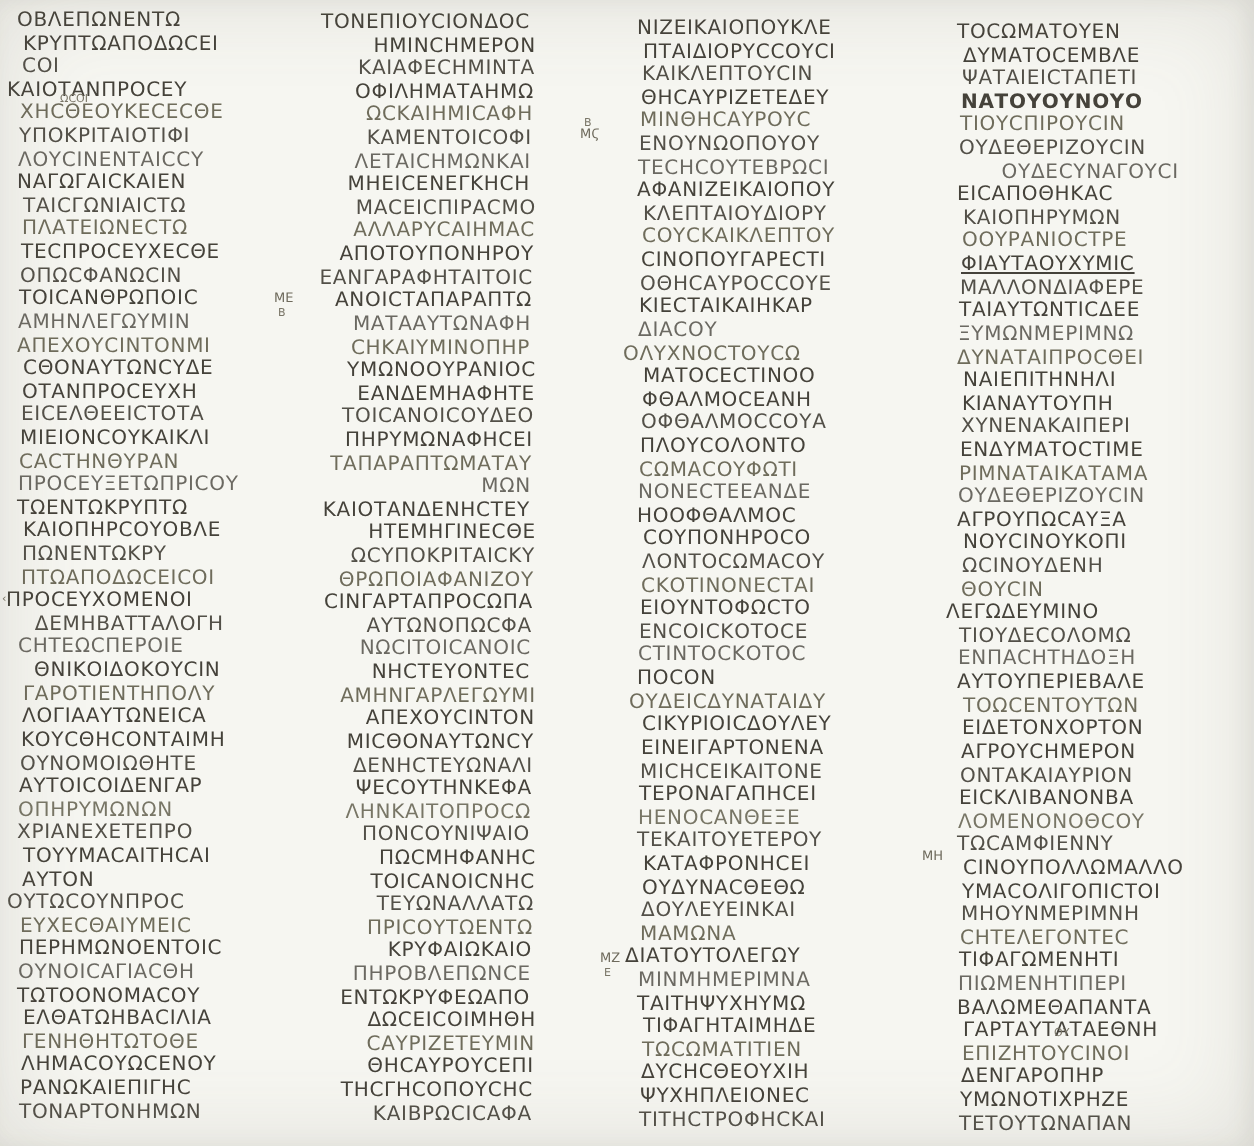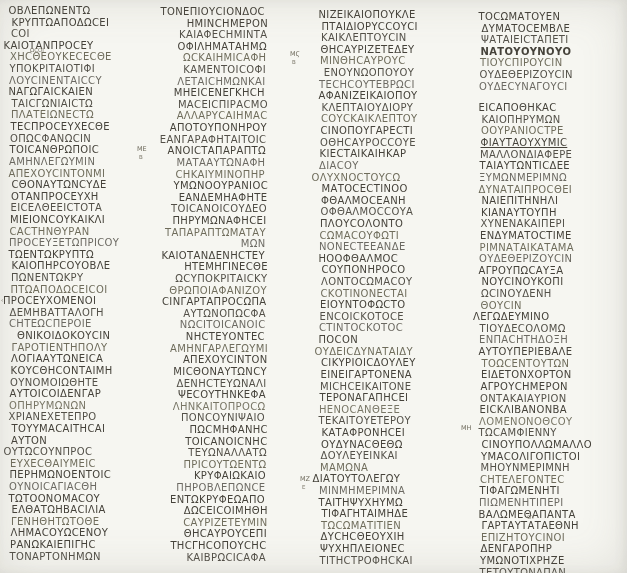--- a/index.html
+++ b/index.html
@@ -42,21 +42,21 @@
       <div class="line" style="transform: translateX(1px);">ΟΤΑΝΠΡΟϹΕΥΧΗ</div>
       <div class="line" style="transform: translateX(0.5px);">ΕΙϹΕΛΘΕΕΙϹΤΟΤΑ</div>
       <div class="line" style="transform: translateX(0px);">ΜΙΕΙΟΝϹΟΥΚΑΙΚΛΙ</div>
       <div class="line" style="transform: translateX(-0.5px);">ϹΑϹΤΗΝΘΥΡΑΝ</div>
       <div class="line" style="transform: translateX(-1px);">ΠΡΟϹΕΥΞΕΤΩΠΡΙϹΟΥ</div>
       <div class="line" style="transform: translateX(-1.5px);">ΤΩΕΝΤΩΚΡΥΠΤΩ</div>
       <div class="line" style="transform: translateX(1.5px);">ΚΑΙΟΠΗΡϹΟΥΟΒΛΕ</div>
       <div class="line" style="transform: translateX(1px);">ΠΩΝΕΝΤΩΚΡΥ</div>
       <div class="line" style="transform: translateX(0.5px);">ΠΤΩΑΠΟΔΩϹΕΙϹΟΙ</div>
       <div class="line outdent" style="transform: translateX(0px);">ΠΡΟϹΕΥΧΟΜΕΝΟΙ</div>
-      <div class="line" style="transform: translateX(-0.5px);">ΔΕΜΗΒΑΤΤΑΛΟΓΗ</div>
+      <div class="line" style="transform: translateX(-0.5px); text-align: center;">ΔΕΜΗΒΑΤΤΑΛΟΓΗ</div>
       <div class="line" style="transform: translateX(-1px);">ϹΗΤΕΩϹΠΕΡΟΙΕ</div>
       <div class="line" style="transform: translateX(-1.5px); text-align: center;">ΘΝΙΚΟΙΔΟΚΟΥϹΙΝ</div>
       <div class="line" style="transform: translateX(1.5px);">ΓΑΡΟΤΙΕΝΤΗΠΟΛΥ</div>
       <div class="line" style="transform: translateX(1px);">ΛΟΓΙΑΑΥΤΩΝΕΙϹΑ</div>
       <div class="line" style="transform: translateX(0.5px);">ΚΟΥϹΘΗϹΟΝΤΑΙΜΗ</div>
       <div class="line" style="transform: translateX(0px);">ΟΥΝΟΜΟΙΩΘΗΤΕ</div>
       <div class="line" style="transform: translateX(-0.5px);">ΑΥΤΟΙϹΟΙΔΕΝΓΑΡ</div>
       <div class="line" style="transform: translateX(-1px);">ΟΠΗΡΥΜΩΝΩΝ</div>
       <div class="line" style="transform: translateX(-1.5px);">ΧΡΙΑΝΕΧΕΤΕΠΡΟ</div>
       <div class="line" style="transform: translateX(1.5px);">ΤΟΥΥΜΑϹΑΙΤΗϹΑΙ</div>
@@ -121,21 +121,21 @@
       <div class="line" style="transform: translateX(0.5px);">ΘΗϹΑΥΡΟΥϹΕΠΙ</div>
       <div class="line" style="transform: translateX(0px);">ΤΗϹΓΗϹΟΠΟΥϹΗϹ</div>
       <div class="line" style="transform: translateX(-0.5px);">ΚΑΙΒΡΩϹΙϹΑΦΑ</div>
     </div>
   <div class="col" style="left:320px;top:9px;">
       <div class="line" style="transform: translateX(-1.5px);">ΝΙΖΕΙΚΑΙΟΠΟΥΚΛΕ</div>
       <div class="line" style="transform: translateX(1.5px);">ΠΤΑΙΔΙΟΡΥϹϹΟΥϹΙ</div>
       <div class="line" style="transform: translateX(1px);">ΚΑΙΚΛΕΠΤΟΥϹΙΝ</div>
       <div class="line" style="transform: translateX(0.5px);">ΘΗϹΑΥΡΙΖΕΤΕΔΕΥ</div>
       <div class="line" style="transform: translateX(0px);">ΜΙΝΘΗϹΑΥΡΟΥϹ</div>
-      <div class="line" style="transform: translateX(-0.5px); text-align: center;">ΕΝΟΥΝΩΟΠΟΥΟΥ</div>
+      <div class="line" style="transform: translateX(-0.5px);">ΕΝΟΥΝΩΟΠΟΥΟΥ</div>
       <div class="line" style="transform: translateX(-1px);">ΤΕϹΗϹΟΥΤΕΒΡΩϹΙ</div>
       <div class="line" style="transform: translateX(-1.5px);">ΑΦΑΝΙΖΕΙΚΑΙΟΠΟΥ</div>
       <div class="line" style="transform: translateX(1.5px);">ΚΛΕΠΤΑΙΟΥΔΙΟΡΥ</div>
       <div class="line" style="transform: translateX(1px);">ϹΟΥϹΚΑΙΚΛΕΠΤΟΥ</div>
       <div class="line" style="transform: translateX(0.5px);">ϹΙΝΟΠΟΥΓΑΡΕϹΤΙ</div>
       <div class="line" style="transform: translateX(0px);">ΟΘΗϹΑΥΡΟϹϹΟΥΕ</div>
       <div class="line" style="transform: translateX(-0.5px);">ΚΙΕϹΤΑΙΚΑΙΗΚΑΡ</div>
       <div class="line" style="transform: translateX(-1px);">ΔΙΑϹΟΥ</div>
       <div class="line outdent" style="transform: translateX(-1.5px);">ΟΛΥΧΝΟϹΤΟΥϹΩ</div>
       <div class="line" style="transform: translateX(1.5px);">ΜΑΤΟϹΕϹΤΙΝΟΟ</div>
@@ -172,22 +172,22 @@
       <div class="line" style="transform: translateX(0px);">ΨΥΧΗΠΛΕΙΟΝΕϹ</div>
       <div class="line" style="transform: translateX(-0.5px);">ΤΙΤΗϹΤΡΟΦΗϹΚΑΙ</div>
     </div>
   <div class="col" style="left:480px;top:11px;">
       <div class="line" style="transform: translateX(-1.5px);">ΤΟϹΩΜΑΤΟΥΕΝ</div>
       <div class="line" style="transform: translateX(1.5px);">ΔΥΜΑΤΟϹΕΜΒΛΕ</div>
       <div class="line" style="transform: translateX(1px);">ΨΑΤΑΙΕΙϹΤΑΠΕΤΙ</div>
       <div class="line" style="transform: translateX(0.5px); font-weight: bold;">ΝΑΤΟΥΟΥΝΟΥΟ</div>
       <div class="line" style="transform: translateX(0px);">ΤΙΟΥϹΠΙΡΟΥϹΙΝ</div>
       <div class="line" style="transform: translateX(-0.5px);">ΟΥΔΕΘΕΡΙΖΟΥϹΙΝ</div>
-      <div class="line" style="transform: translateX(-1px);">ΟΥΔΕϹΥΝΑΓΟΥϹΙ</div>
-      <div class="line" style="transform: translateX(-1.5px); margin-top: 10px;">ΕΙϹΑΠΟΘΗΚΑϹ</div>
+      <div class="line" style="transform: translateX(-1px); text-align: right;">ΟΥΔΕϹΥΝΑΓΟΥϹΙ</div>
+      <div class="line" style="transform: translateX(-1.5px);">ΕΙϹΑΠΟΘΗΚΑϹ</div>
       <div class="line" style="transform: translateX(1.5px);">ΚΑΙΟΠΗΡΥΜΩΝ</div>
       <div class="line" style="transform: translateX(1px);">ΟΟΥΡΑΝΙΟϹΤΡΕ</div>
       <div class="line" style="transform: translateX(0.5px); text-decoration: underline;">ΦΙΑΥΤΑΟΥΧΥΜΙϹ</div>
       <div class="line" style="transform: translateX(0px);">ΜΑΛΛΟΝΔΙΑΦΕΡΕ</div>
       <div class="line" style="transform: translateX(-0.5px);">ΤΑΙΑΥΤΩΝΤΙϹΔΕΕ</div>
       <div class="line" style="transform: translateX(-1px);">ΞΥΜΩΝΜΕΡΙΜΝΩ</div>
       <div class="line" style="transform: translateX(-1.5px);">ΔΥΝΑΤΑΙΠΡΟϹΘΕΙ</div>
       <div class="line" style="transform: translateX(1.5px);">ΝΑΙΕΠΙΤΗΝΗΛΙ</div>
       <div class="line" style="transform: translateX(1px);">ΚΙΑΝΑΥΤΟΥΠΗ</div>
       <div class="line" style="transform: translateX(0.5px);">ΧΥΝΕΝΑΚΑΙΠΕΡΙ</div>
@@ -217,21 +217,21 @@
       <div class="line" style="transform: translateX(-1px);">ΠΙΩΜΕΝΗΤΙΠΕΡΙ</div>
       <div class="line" style="transform: translateX(-1.5px);">ΒΑΛΩΜΕΘΑΠΑΝΤΑ</div>
       <div class="line" style="transform: translateX(1.5px);">ΓΑΡΤΑΥΤΑΤΑΕΘΝΗ</div>
       <div class="line" style="transform: translateX(1px);">ΕΠΙΖΗΤΟΥϹΙΝΟΙ</div>
       <div class="line" style="transform: translateX(0.5px);">ΔΕΝΓΑΡΟΠΗΡ</div>
       <div class="line" style="transform: translateX(0px);">ΥΜΩΝΟΤΙΧΡΗΖΕ</div>
       <div class="line" style="transform: translateX(-0.5px);">ΤΕΤΟΥΤΩΝΑΠΑΝ</div>
     </div>
 <div class="marginal" style="left: 137px; top: 146px;">ΜΕ</div>
     <div class="marginal tiny" style="left: 139px; top: 154px;">Β</div>
-    <div class="marginal" style="left: 290px; top: 51px;">ΜϚ</div>
+    <div class="marginal" style="left: 290px; top: 64px;">ΜϚ</div>
     <div class="marginal tiny" style="left: 292px; top: 59px;">Β</div>
     <div class="marginal" style="left: 300px; top: 476px;">ΜΖ</div>
     <div class="marginal tiny" style="left: 302px; top: 484px;">Ε</div>
     <div class="marginal" style="left: 461px; top: 425px;">ΜΗ</div>
     <div class="marginal tiny" style="left: 30px; top: 47px;">ΩϹΟΙ</div>
     <div class="marginal tiny" style="left: 527px; top: 514px;">ΟΥ</div>
     <div class="marginal tiny" style="left: 1px; top: 297px;">‹</div>
   </div>
 
 </body></html>

